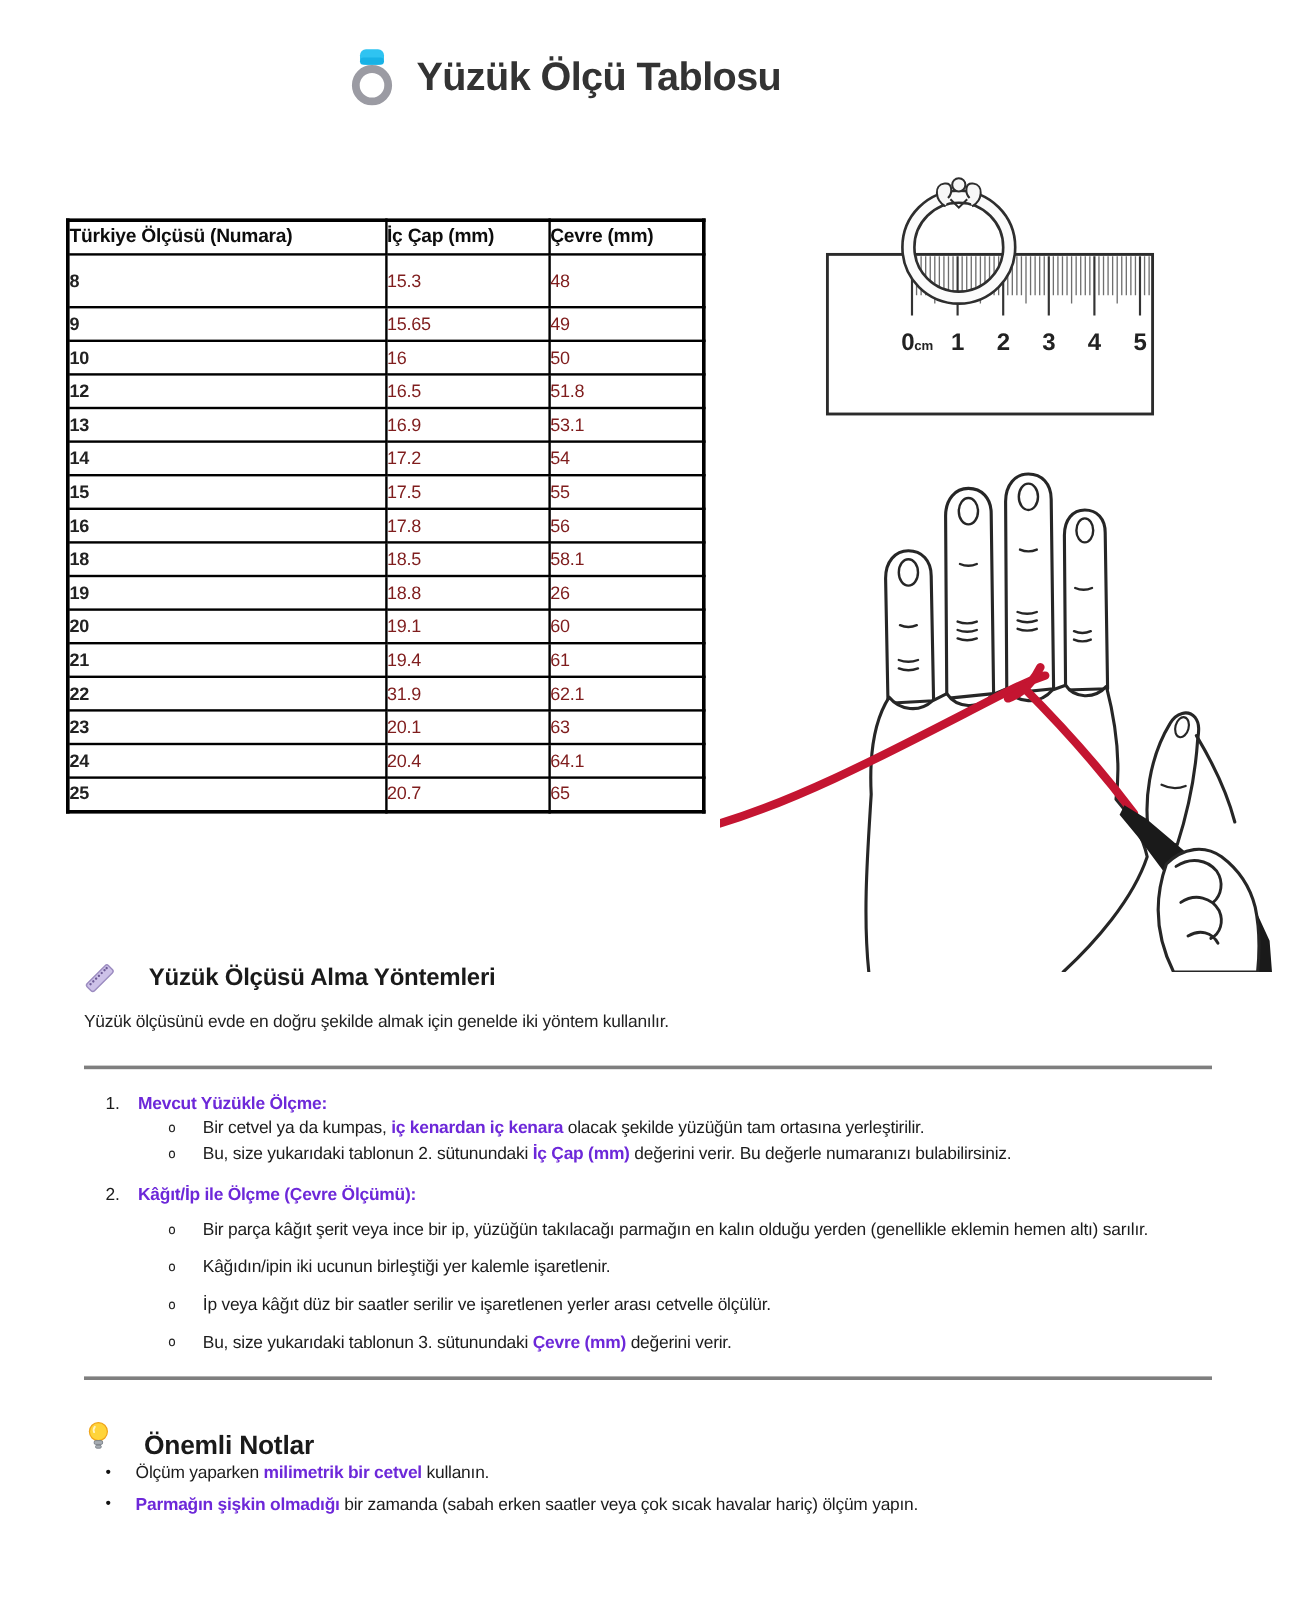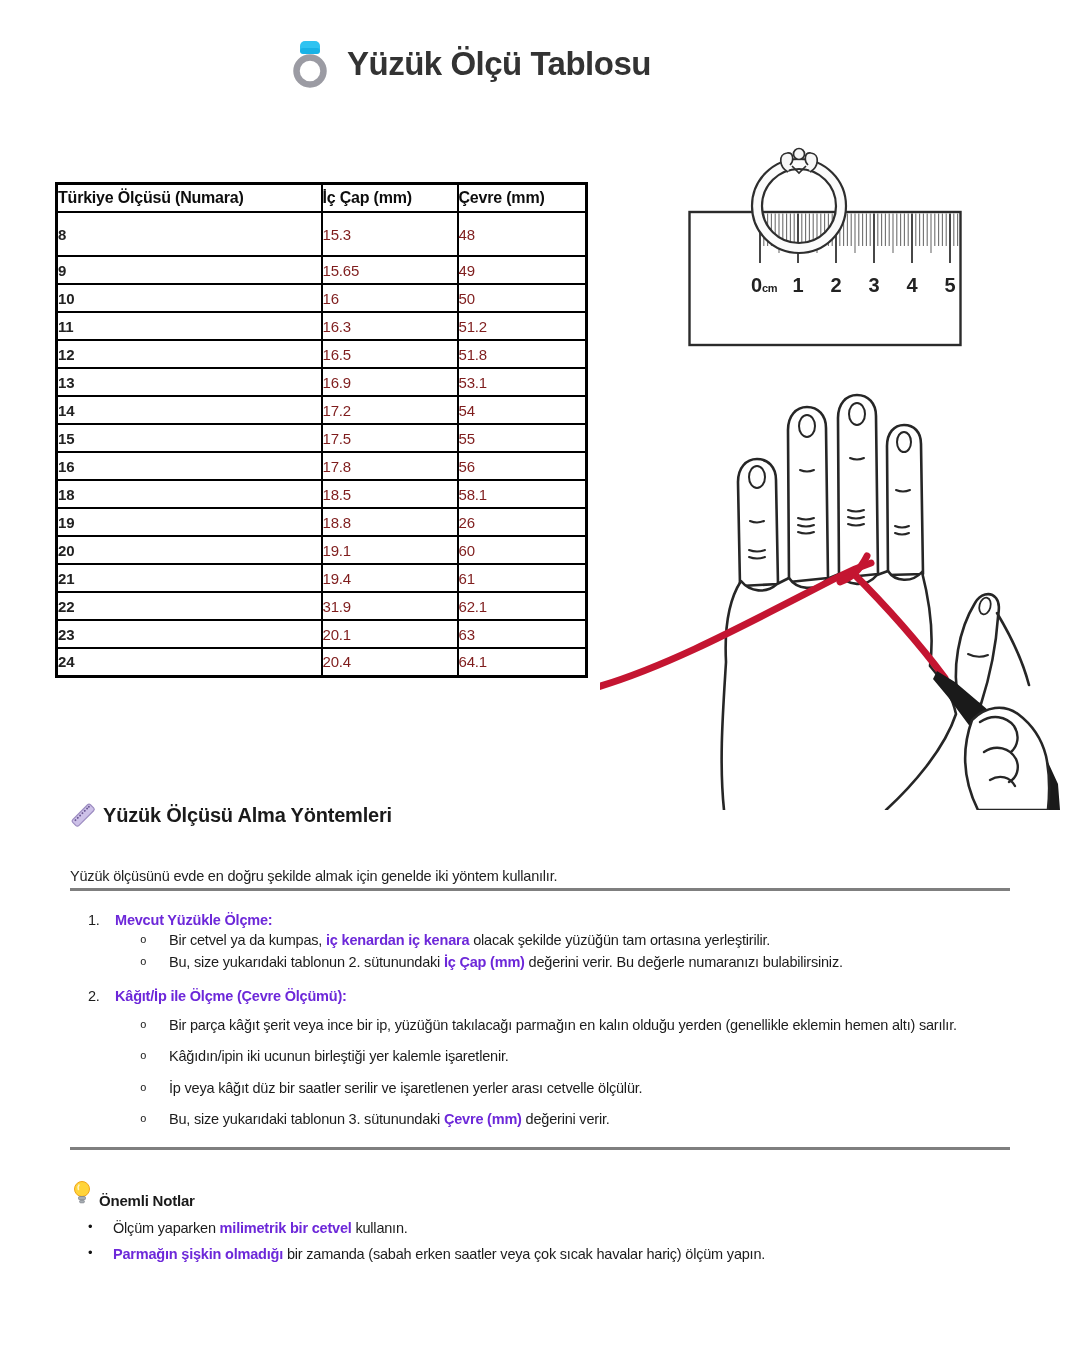--- a/index.html
+++ b/index.html
@@ -21,28 +21,28 @@
   table.size-table td{font-size:15px;color:#7f1d1d;}
   table.size-table td:first-child{font-weight:700;color:#222;}
 
   
   .ruler-figure{position:absolute;left:688px;top:140px;margin:0;}
   .hand-figure{position:absolute;left:600px;top:370px;margin:0;}
   .ruler-num{font-family:"Liberation Sans",sans-serif;font-size:20px;font-weight:700;fill:#222;}
   .ruler-unit{font-size:11px;font-weight:700;}
 
   
-  .sec-head{position:absolute;display:flex;align-items:center;gap:7px;}
+  .sec-head{position:absolute;display:flex;align-items:center;gap:28px;}
   .sec-head.methods{left:70px;top:802px;}
   .sec-head.notes{left:72px;top:1176px;}
   .sec-head h2{margin:0;font-weight:700;color:#1a1a1a;}
   .sec-head.methods h2{font-size:20px;}
-  .sec-head.notes h2{font-size:15px;margin-top:16px;}
-
-  .intro{position:absolute;left:70px;top:868px;font-size:14.5px;color:#222;margin:0;}
+  .sec-head.notes h2{font-size:22px;margin-top:16px;}
+
+  .intro{position:absolute;left:70px;top:844px;font-size:14.5px;color:#222;margin:0;}
 
   .rule{position:absolute;left:70px;width:940px;height:3px;background:#7f7f7f;}
   .rule.r1{top:888px;} .rule.r2{top:1147px;}
 
   
   .methods-list{position:absolute;left:88px;top:912px;width:960px;font-size:14.5px;color:#1c1c1c;}
   .m-item{margin-bottom:16px;}
   .m-head{display:flex;}
   .m-num{width:27px;}
   .m-title{font-weight:700;}
@@ -95,25 +95,20 @@
           <td>9</td>
           <td>15.65</td>
           <td>49</td>
         </tr>
         <tr>
           <td>10</td>
           <td>16</td>
           <td>50</td>
         </tr>
         <tr>
-          <td>11</td>
-          <td>16.3</td>
-          <td>51.2</td>
-        </tr>
-        <tr>
           <td>12</td>
           <td>16.5</td>
           <td>51.8</td>
         </tr>
         <tr>
           <td>13</td>
           <td>16.9</td>
           <td>53.1</td>
         </tr>
         <tr>
@@ -158,20 +153,25 @@
         </tr>
         <tr>
           <td>23</td>
           <td>20.1</td>
           <td>63</td>
         </tr>
         <tr>
           <td>24</td>
           <td>20.4</td>
           <td>64.1</td>
+        </tr>
+        <tr>
+          <td>25</td>
+          <td>20.7</td>
+          <td>65</td>
         </tr>
       </tbody>
   </table>
 
   <figure class="ruler-figure">
     <svg width="274" height="210" viewBox="0 0 274 210">
       <rect x="1.5" y="72" width="271" height="133" fill="#ffffff" stroke="#2b2b2b" stroke-width="2.4"></rect>
       <g id="ruler-ticks">
           <line x1="72" x2="72" y1="73.5" y2="123" stroke="#333" stroke-width="1.8"></line>
           <line x1="75.8" x2="75.8" y1="73.5" y2="106" stroke="#6e6e6e" stroke-width="1.1"></line>

